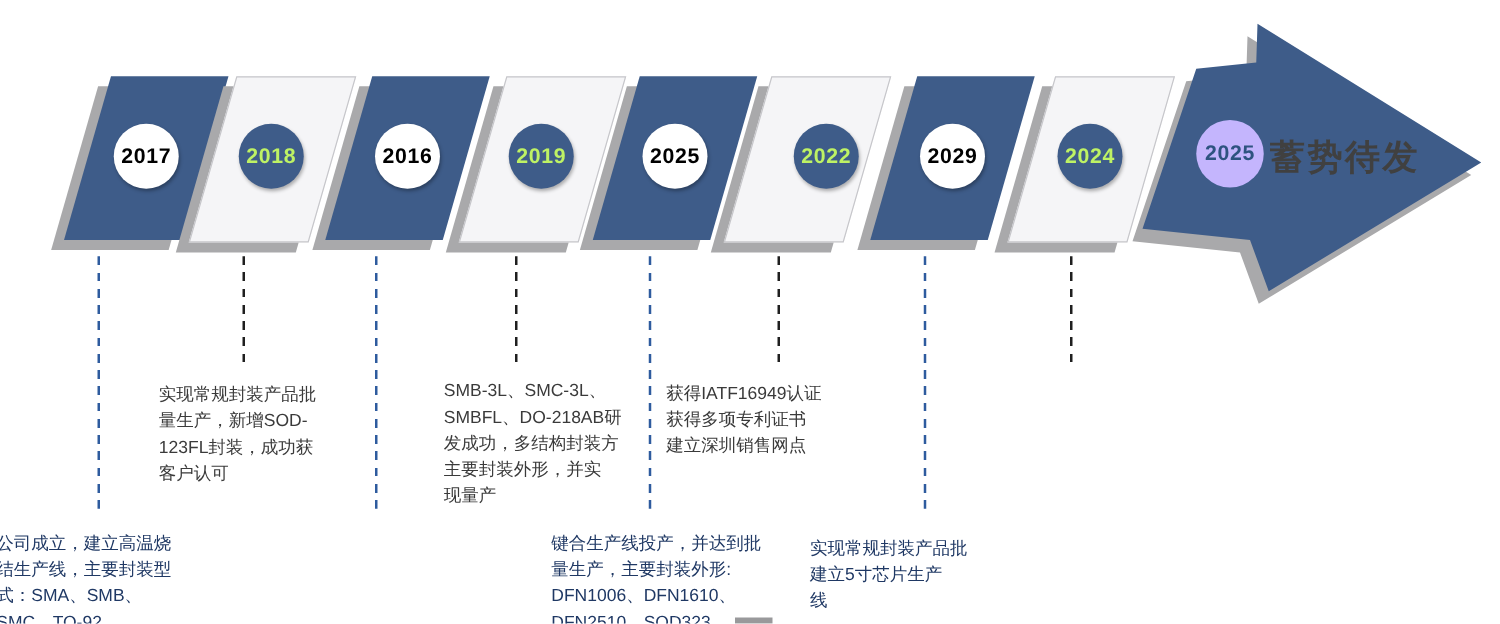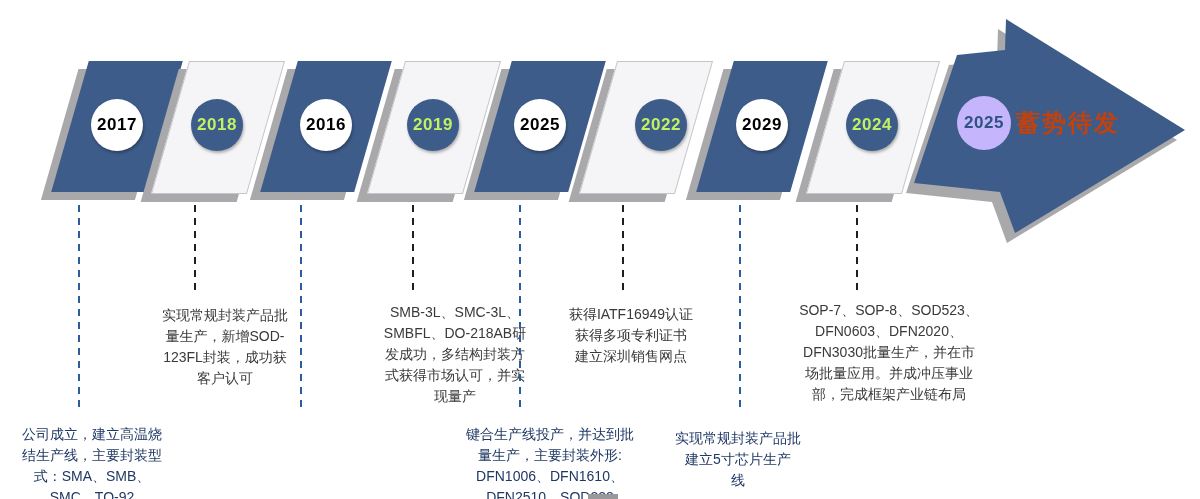--- a/index.html
+++ b/index.html
@@ -28,35 +28,35 @@
     display:flex;align-items:center;justify-content:center;
     font-size:17px;font-weight:bold;letter-spacing:0.5px;
     box-shadow:1px 2px 3px rgba(0,0,0,0.30);
   }
   .year-circle.on-blue{background:#ffffff;color:#000000;}
   .year-circle.on-light{background:#3e5c89;color:#bef264;}
   .dash{position:absolute;top:205px;width:2px;}
   .dash.blue{height:202px;background:repeating-linear-gradient(to bottom,#2e5b9e 0 7px,transparent 7px 13px);}
   .dash.dark{height:86px;background:repeating-linear-gradient(to bottom,#1f1f1f 0 7px,transparent 7px 13px);}
   .desc{
-    position:absolute;font-size:14px;line-height:21px;text-align:center;
+    position:absolute;font-size:14px;line-height:21px;
     white-space:pre-line;
   }
   .desc.row-a{color:#1f3864;}
   .desc.row-b{color:#3a3a3a;}
   #arrow-svg{position:absolute;left:0;top:0;width:1200px;height:499px;pointer-events:none;}
   #future-circle{
     position:absolute;left:957px;top:96px;width:54px;height:54px;border-radius:50%;
     background:#c4b5fd;color:#2e5380;
     display:flex;align-items:center;justify-content:center;
     font-size:17px;font-weight:bold;letter-spacing:0.5px;
   }
   #future-label{
     position:absolute;left:1016px;top:107px;
-    font-size:24px;font-weight:bold;color:#c2410c;letter-spacing:2px;
+    font-size:28px;font-weight:bold;color:#404040;letter-spacing:2px;
   }
   #bottom-marker{
     position:absolute;left:588px;top:494px;width:30px;height:5px;background:#99999b;
   }
 </style>
 </head>
 <body>
 
 <div id="canvas">
 
@@ -84,21 +84,21 @@
     </div>
     <div class="dash blue" style="left: 300px;"></div>
     <div class="card light" style="left: 386px;"></div>
     <div class="year-circle on-light" style="left: 407px;">
       <span>2019</span>
     </div>
     <div class="dash dark" style="left: 412px;"></div>
     <div class="desc row-b" style="left: 355px; top: 302px; width: 200px;">SMB-3L、SMC-3L、
 SMBFL、DO-218AB研
 发成功，多结构封装方
-式获得市场认可，并实
+主要封装外形，并实
 现量产</div>
     <div class="card blue" style="left: 493px;"></div>
     <div class="year-circle on-blue" style="left: 514px;">
       <span>2025</span>
     </div>
     <div class="dash blue" style="left: 519px;"></div>
     <div class="desc row-a" style="left: 441px; top: 424px; width: 218px;">键合生产线投产，并达到批
 量生产，主要封装外形:
 DFN1006、DFN1610、
 DFN2510、SOD323</div>
@@ -116,25 +116,20 @@
     </div>
     <div class="dash blue" style="left: 739px;"></div>
     <div class="desc row-a" style="left: 648px; top: 428px; width: 180px;">实现常规封装产品批
 建立5寸芯片生产
 线</div>
     <div class="card light" style="left: 825px;"></div>
     <div class="year-circle on-light" style="left: 846px;">
       <span>2024</span>
     </div>
     <div class="dash dark" style="left: 856px;"></div>
-    <div class="desc row-b" style="left: 777px; top: 300px; width: 224px;">SOP-7、SOP-8、SOD523、
-DFN0603、DFN2020、
-DFN3030批量生产，并在市
-场批量应用。并成冲压事业
-部，完成框架产业链布局</div>
     <svg id="arrow-svg" viewBox="0 0 1200 499" xmlns="http://www.w3.org/2000/svg">
     <polygon points="949,65 997,60 998,29 1177,140 1007,243 992,202 906,193" fill="#a9a9ab"></polygon>
     <polygon points="957,55 1005,50 1006,19 1185,130 1015,233 1000,192 914,183" fill="#3e5c89"></polygon>
   </svg>
 
   <div id="future-circle">
     <span>2025</span>
   </div>
   <div id="future-label">蓄势待发</div>
 

